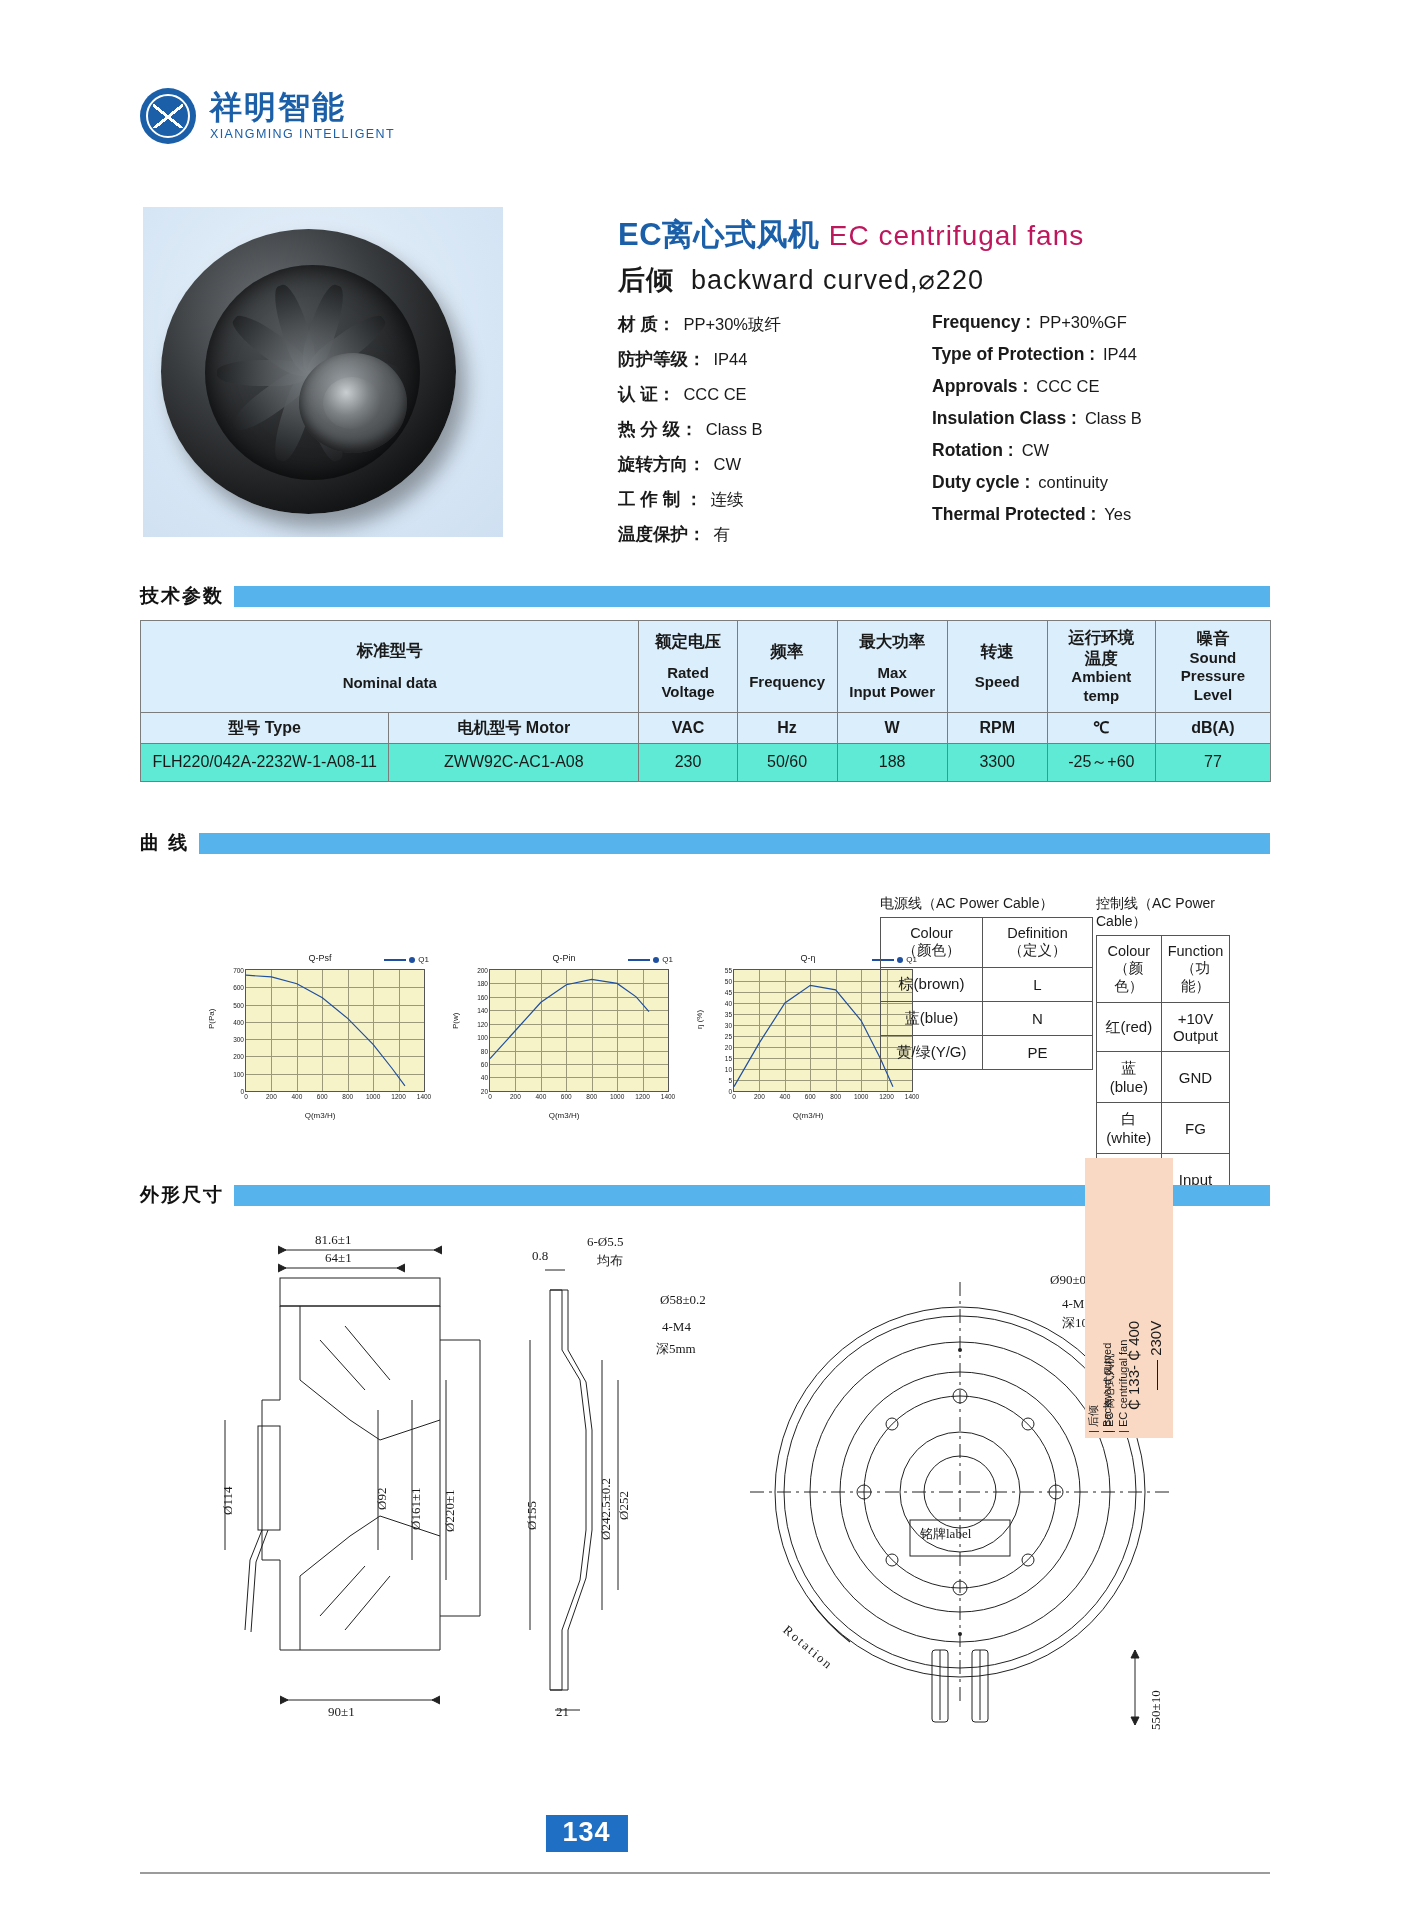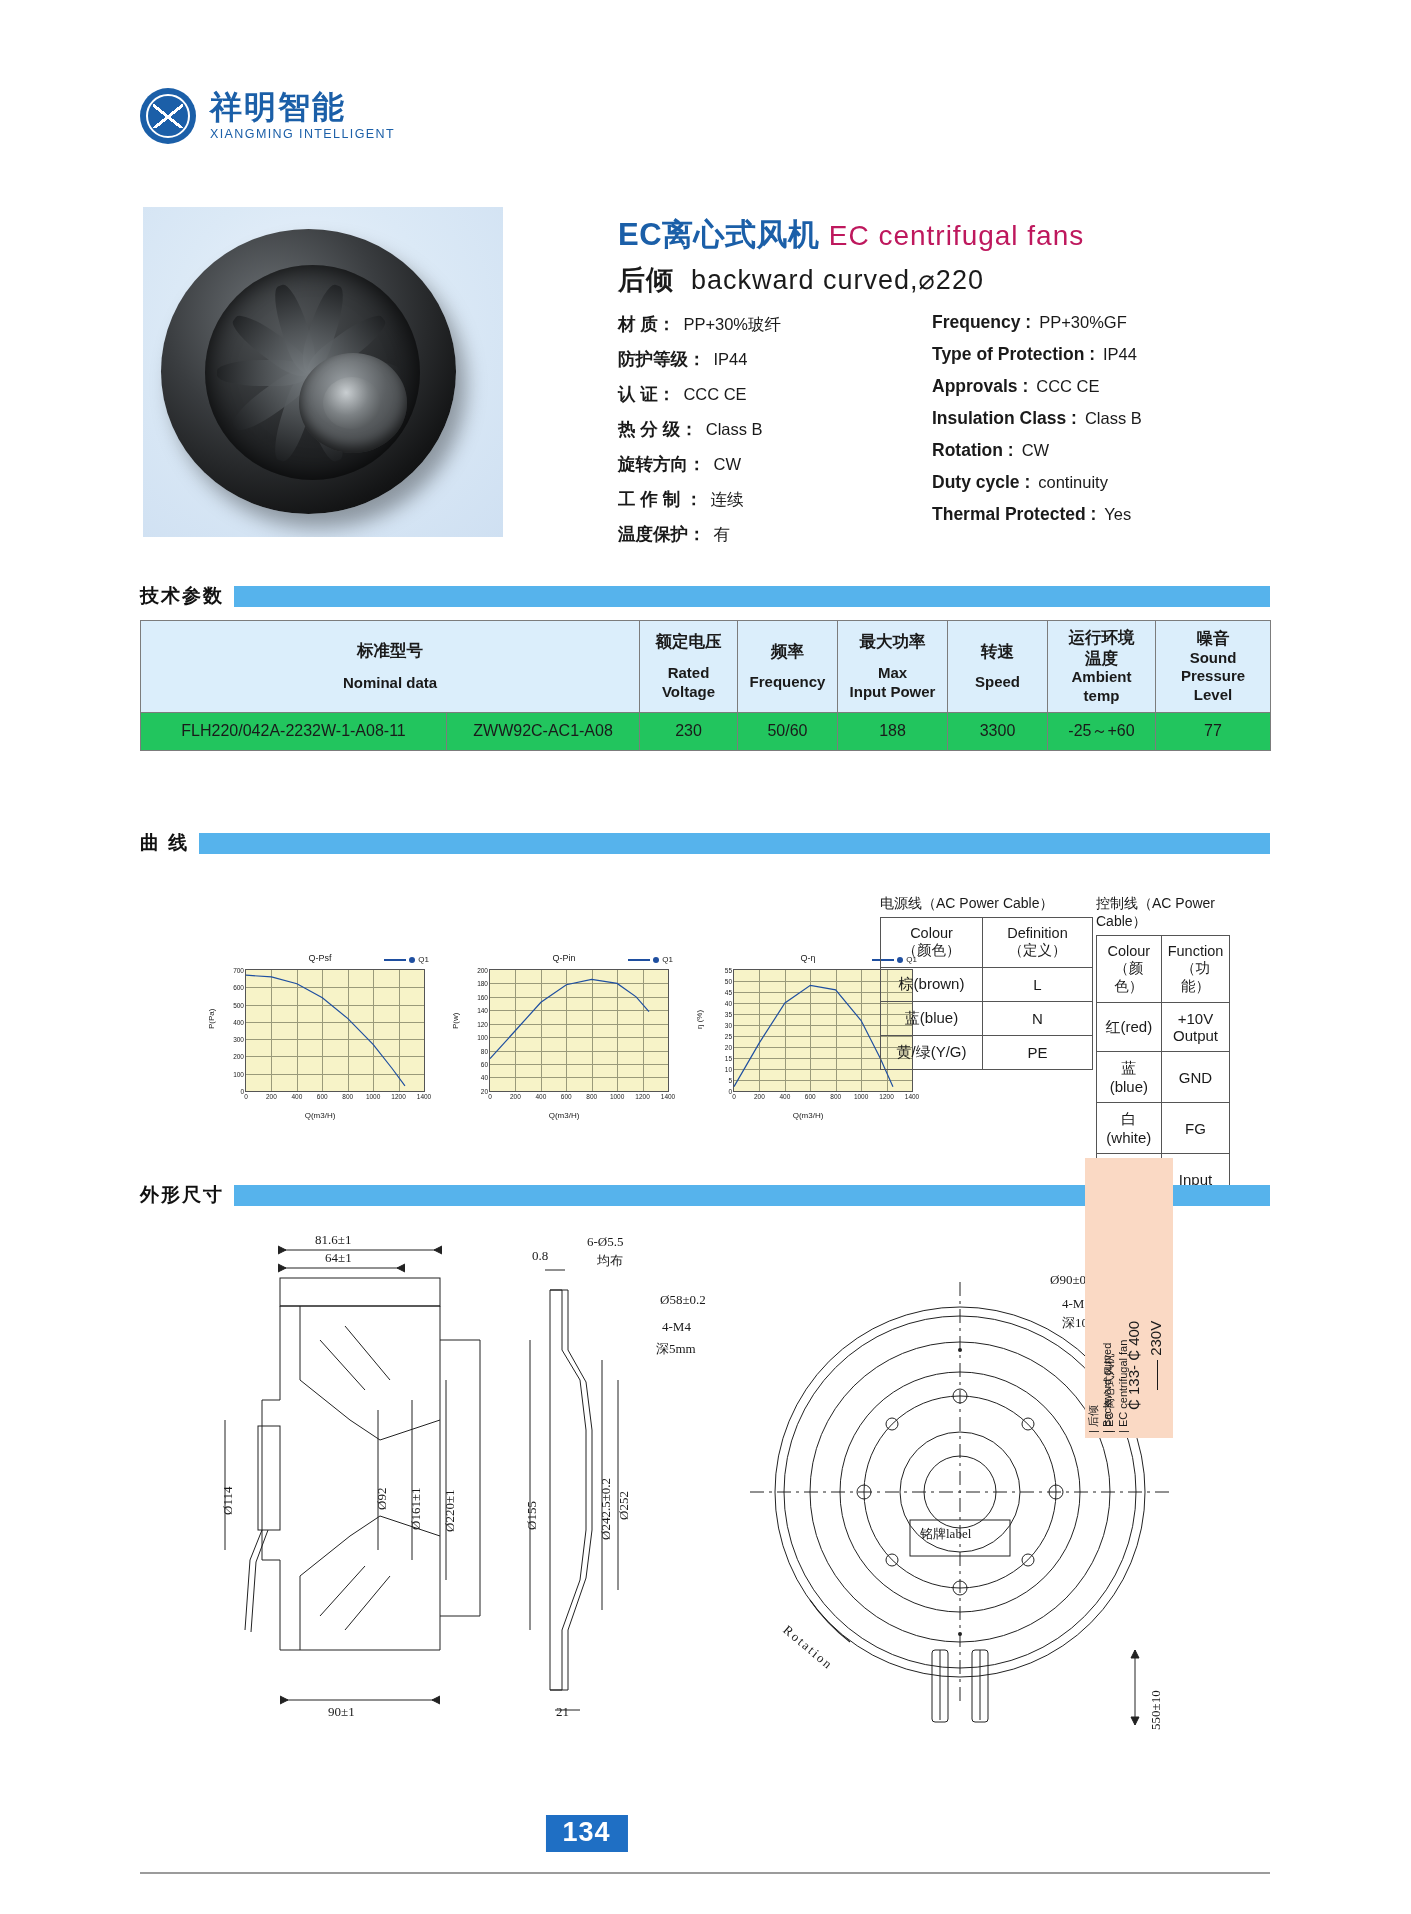--- a/index.html
+++ b/index.html
@@ -80,21 +80,21 @@
   
   .sec { position:absolute; left:140px; width:1130px; height:26px; display:flex; align-items:center;}
   .sec-label { font-size:19px; font-weight:bold; color:#111; letter-spacing:2px; padding-right:10px; background:#fff; z-index:2;}
   .sec-bar { flex:1; height:21px; background:#56b3ec; }
 
   
   .tbl { position:absolute; left:140px; width:1131px; border-collapse:collapse; font-size:16px;}
   .tbl td, .tbl th { border:1px solid #7c7c7c; text-align:center; vertical-align:middle; }
   .tbl thead td { background:#dbeefb; font-weight:bold; padding:6px 2px; line-height:1.25;}
   .tbl .sub td { background:#dbeefb; font-weight:bold; padding:5px 2px; }
-  .tbl tbody td { background:#22c55e; padding:8px 2px; font-weight:normal;}
+  .tbl tbody td { background:#5eead4; padding:8px 2px; font-weight:normal;}
   .cn-l { font-size:16.5px; }
   .en-l { font-size:15px; font-weight:bold;}
 
   
   .curves { position:absolute; left:205px; top:955px; display:flex; gap:14px; }
   .chart { width:230px; height:165px; position:relative; }
   .chart .ctitle { position:absolute; top:-2px; left:0; width:100%; text-align:center; font-size:9px;}
   .chart .legend { position:absolute; top:0px; right:6px; font-size:8px; display:flex; align-items:center; gap:3px;}
   .chart .legend i { display:inline-block; width:22px; height:2px; background:#1f4fa0;}
   .chart .legend b{ display:inline-block;width:6px;height:6px;background:#1f4fa0;border-radius:50%;}
@@ -276,20 +276,30 @@
           <div class="en-l">Speed</div>
         </td>
         <td style="width:108px;">
           <div class="cn-l">运行环境<br>温度</div>
           <div class="en-l">Ambient<br>temp</div>
         </td>
         <td style="width:115px;">
           <div class="cn-l">噪音</div>
           <div class="en-l">Sound<br>Pressure<br>Level</div>
         </td>
+      </tr>
+      <tr class="sub">
+        <td style="width:248px;">型号  Type</td>
+        <td style="width:250px;">电机型号  Motor</td>
+        <td>VAC</td>
+        <td>Hz</td>
+        <td>W</td>
+        <td>RPM</td>
+        <td>℃</td>
+        <td>dB(A)</td>
       </tr>
     </thead>
     <tbody>
       <tr>
         <td>FLH220/042A-2232W-1-A08-11</td>
         <td>ZWW92C-AC1-A08</td>
         <td>230</td>
         <td>50/60</td>
         <td>188</td>
         <td>3300</td>

